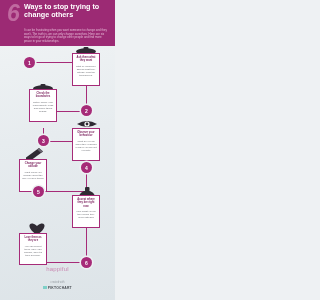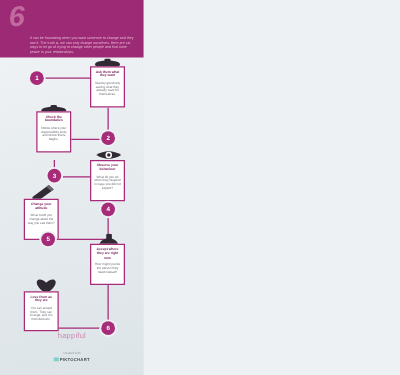--- a/index.html
+++ b/index.html
@@ -50,20 +50,21 @@
   .brand .sq{display:inline-block;width:3.4px;height:3.4px;background:#7ed0c8;
              margin-right:1.2px;vertical-align:-0.3px;}
 </style>
 </head>
 <body>
 
 <div id="page">
 
   <div class="header">
     <div class="bignum">6</div>
+    <div class="htitle">Ways to stop trying to change others</div>
     <div class="hbody">It can be frustrating when you want someone to change and they won't. The truth is, we can only change ourselves. Here are six ways to let go of trying to change other people and find more peace in your relationships.</div>
   </div>
 
   <div class="line lh" style="left:29px;top:62px;width:43px;"></div>
   <div class="line lv" style="left:86px;top:86px;height:26px;"></div>
   <div class="line lh" style="left:45px;top:111px;width:42px;"></div>
   <div class="line lv" style="left:43px;top:90px;height:22px;"></div>
   <div class="line lh" style="left:43px;top:141px;width:45px;"></div>
   <div class="line lv" style="left:43px;top:128px;height:14px;"></div>
   <div class="line lv" style="left:86px;top:141px;height:10px;"></div>

